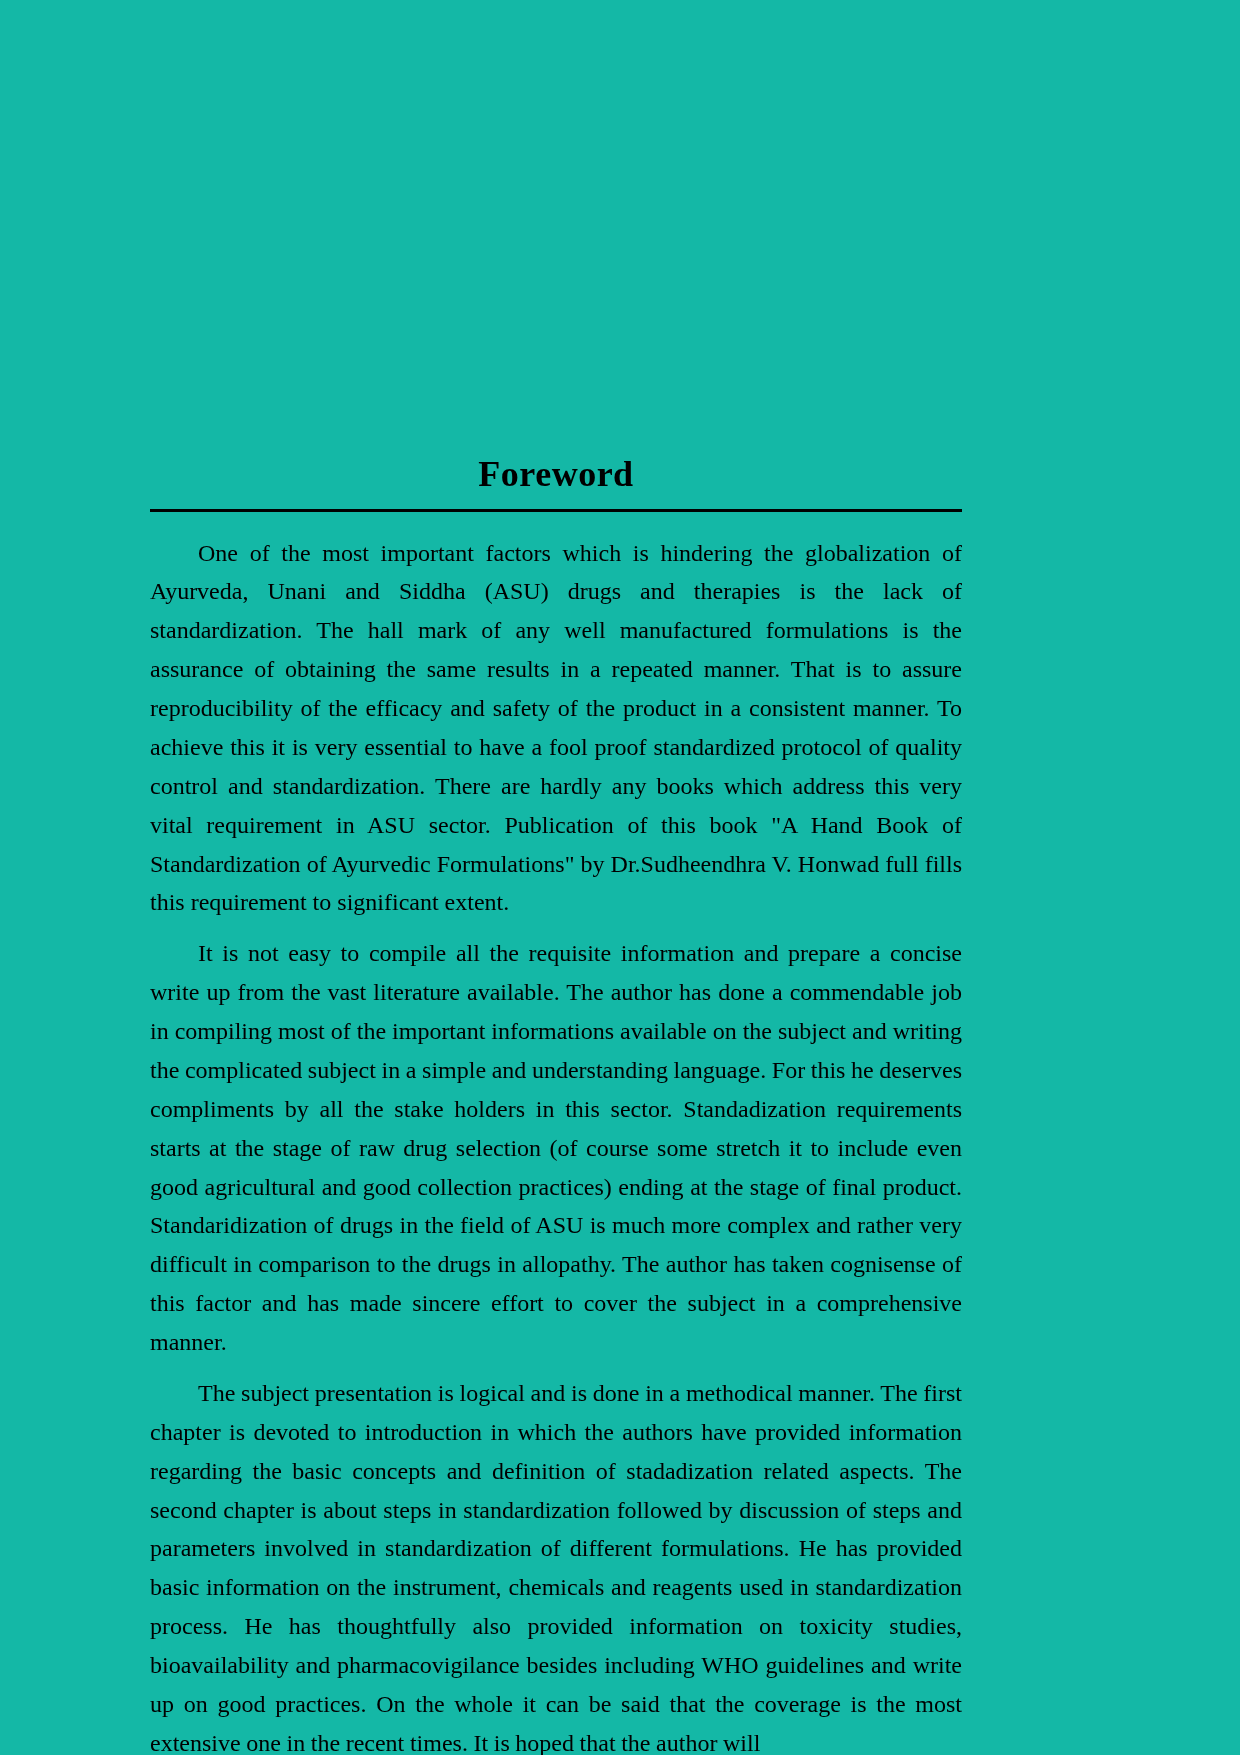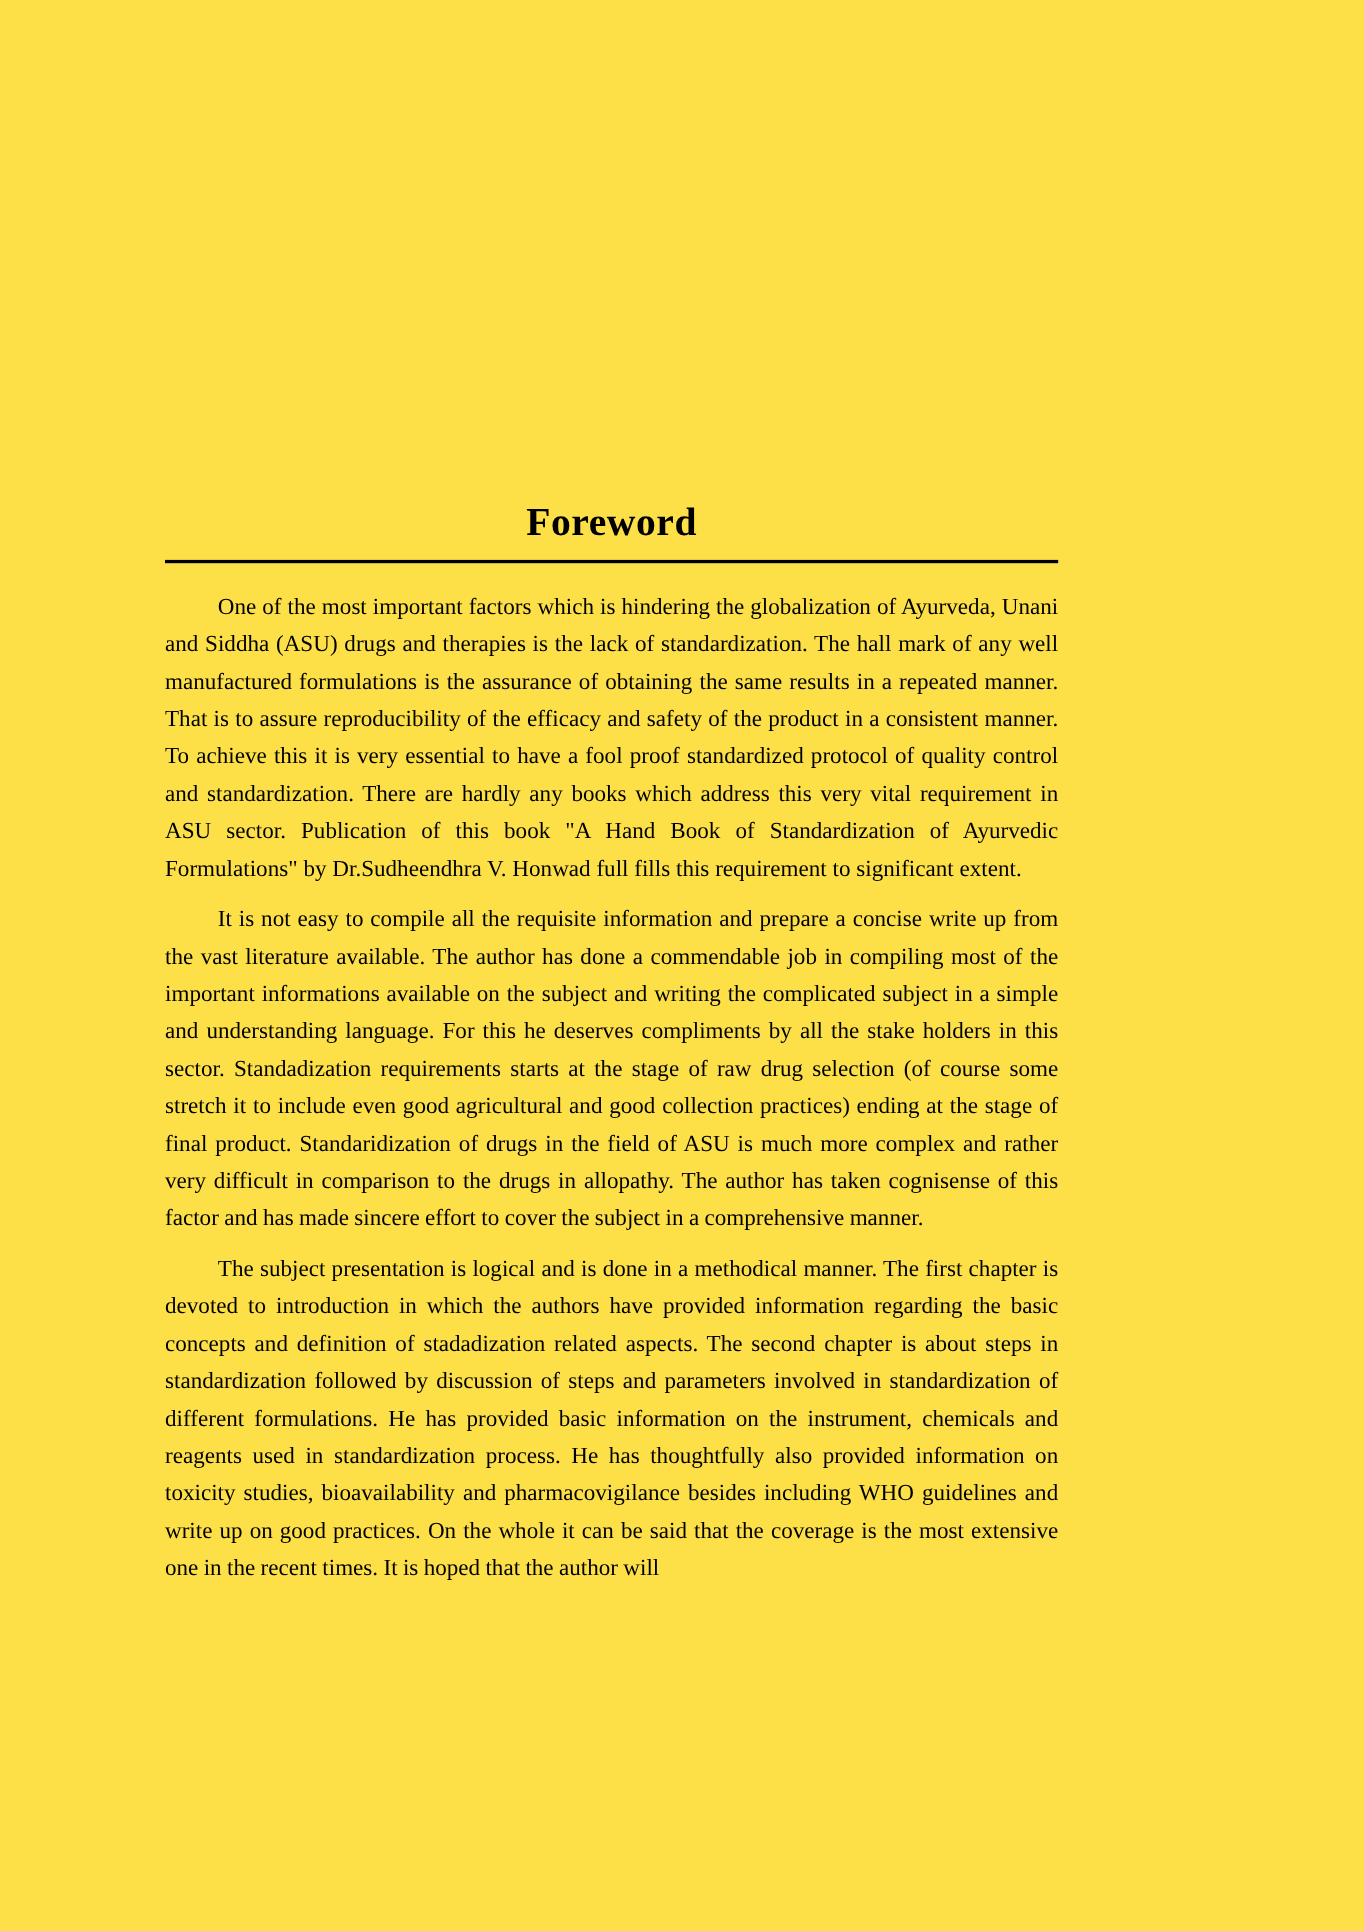--- a/index.html
+++ b/index.html
@@ -4,21 +4,21 @@
 <style>
   html, body {
     margin: 0;
     padding: 0;
     background: #ffffff;
   }
   .page {
     position: relative;
     width: 1240px;
     height: 1755px;
-    background: #fde047;
+    background: #14b8a6;
     box-sizing: border-box;
     font-family: "Liberation Serif", serif;
     color: #000000;
     overflow: hidden;
   }
   .content {
     position: absolute;
     left: 150px;
     top: 0;
     width: 812px;
@@ -36,21 +36,21 @@
     margin: 0 0 14px 0;
   }
   .title-rule {
     width: 100%;
     border: 0;
     border-top: 3px solid #000;
     margin: 0 0 22px 0;
     height: 0;
   }
   p.body-text {
-    font-size: 21px;
+    font-size: 24px;
     line-height: 1.62;
     text-align: justify;
     text-justify: inter-word;
     margin: 0 0 12px 0;
     text-indent: 48px;
     -webkit-hyphens: none;
     hyphens: none;
   }
   p.body-text:last-child {
     margin-bottom: 18px;

